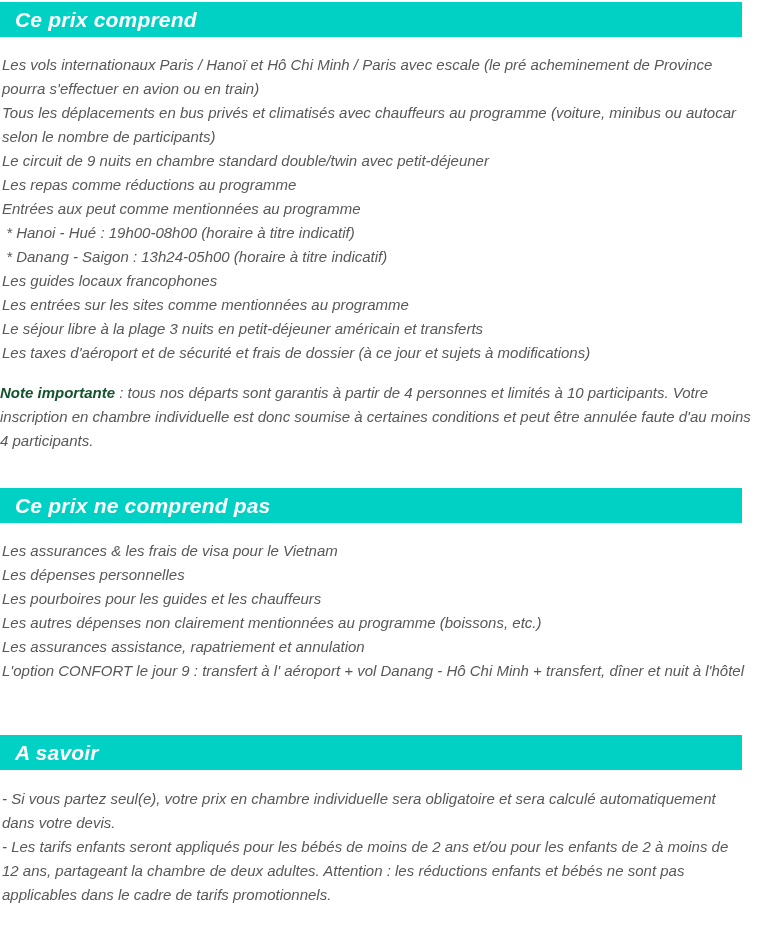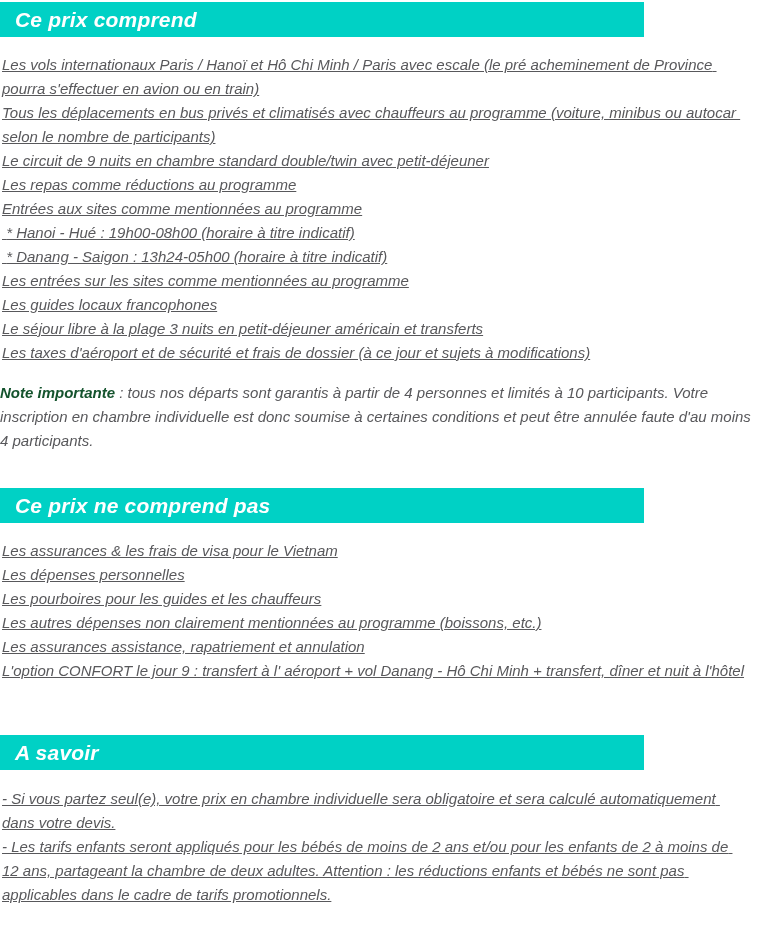--- a/index.html
+++ b/index.html
@@ -10,21 +10,21 @@
   body {
     width: 758px;
     height: 939px;
     overflow: hidden;
     font-family: "Liberation Sans", "DejaVu Sans", sans-serif;
     font-style: italic;
   }
   .section-bar {
     background: #00D1C5;
     height: 35px;
-    width: 644px;
+    width: 742px;
     display: flex;
     align-items: center;
     box-sizing: border-box;
     padding-left: 15px;
   }
   .section-bar.first { margin-top: 2px; }
   .section-bar.second { margin-top: 35px; }
   .section-bar.third { margin-top: 52px; }
   .section-title {
     color: #ffffff;
@@ -32,21 +32,20 @@
     font-weight: bold;
     font-style: italic;
     letter-spacing: 0.2px;
     white-space: nowrap;
   }
   .section-body {
     margin: 16px 10px 0 2px;
     color: #58585B;
     font-size: 15px;
     line-height: 24px;
-    text-decoration: underline;
   }
   .list-item {
     white-space: pre-wrap;
   }
   .note-paragraph {
     margin-top: 16px;
     color: #58585B;
     font-size: 15px;
     line-height: 24px;
   }
@@ -60,25 +59,25 @@
 
 <div>
   <div class="section-bar first">
     <span class="section-title">Ce prix comprend</span>
   </div>
   <div class="section-body">
     <div class="list-item">Les vols internationaux Paris / Hanoï et Hô Chi Minh / Paris avec escale (le pré acheminement de Province pourra s'effectuer en avion ou en train)</div>
     <div class="list-item">Tous les déplacements en bus privés et climatisés avec chauffeurs au programme (voiture, minibus ou autocar selon le nombre de participants)</div>
     <div class="list-item">Le circuit de 9 nuits en chambre standard double/twin avec petit-déjeuner</div>
     <div class="list-item">Les repas comme réductions au programme</div>
-    <div class="list-item">Entrées aux sites comme mentionnées au programme</div>
+    <div class="list-item">Entrées aux peut comme mentionnées au programme</div>
     <div class="list-item"> * Hanoi - Hué : 19h00-08h00 (horaire à titre indicatif)</div>
     <div class="list-item"> * Danang - Saigon : 13h24-05h00 (horaire à titre indicatif)</div>
+    <div class="list-item">Les guides locaux francophones</div>
     <div class="list-item">Les entrées sur les sites comme mentionnées au programme</div>
-    <div class="list-item">Les guides locaux francophones</div>
     <div class="list-item">Le séjour libre à la plage 3 nuits en petit-déjeuner américain et transferts</div>
     <div class="list-item">Les taxes d'aéroport et de sécurité et frais de dossier (à ce jour et sujets à modifications)</div>
   </div>
   <p class="note-paragraph"><span class="note-label">Note importante</span><span style="white-space: pre-wrap;"> : tous nos départs sont garantis à partir de 4 personnes et limités à 10 participants. Votre inscription en chambre individuelle est donc soumise à certaines conditions et peut être annulée faute d'au moins 4 participants.</span></p>
 </div>
 
 <div>
   <div class="section-bar second">
     <span class="section-title">Ce prix ne comprend pas</span>
   </div>

